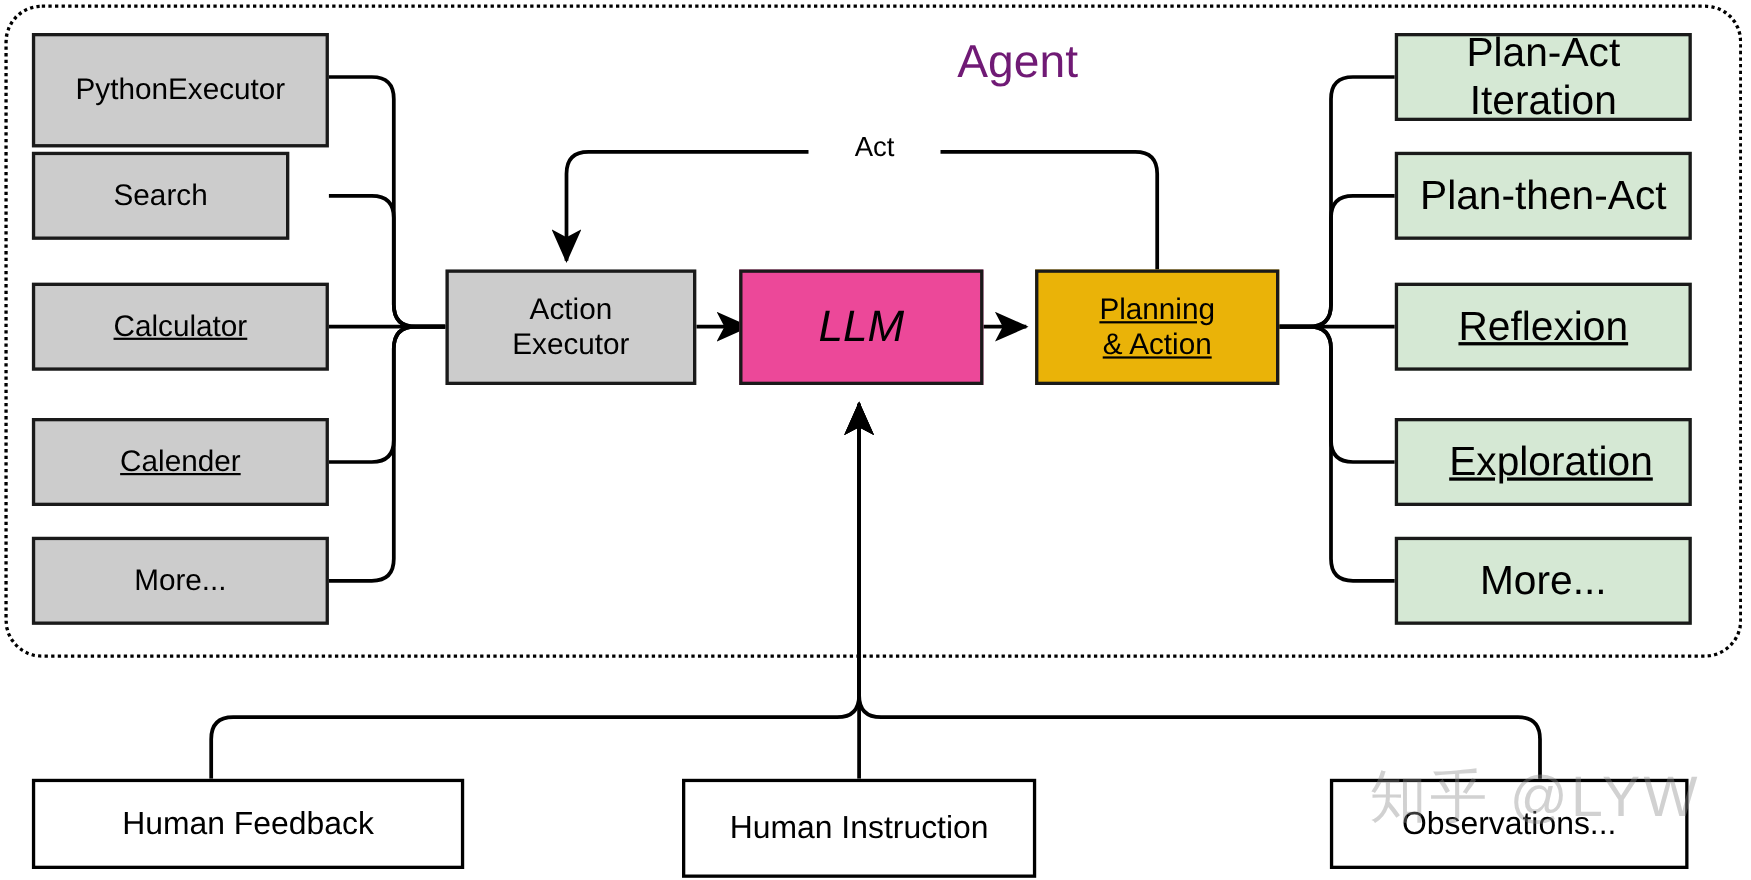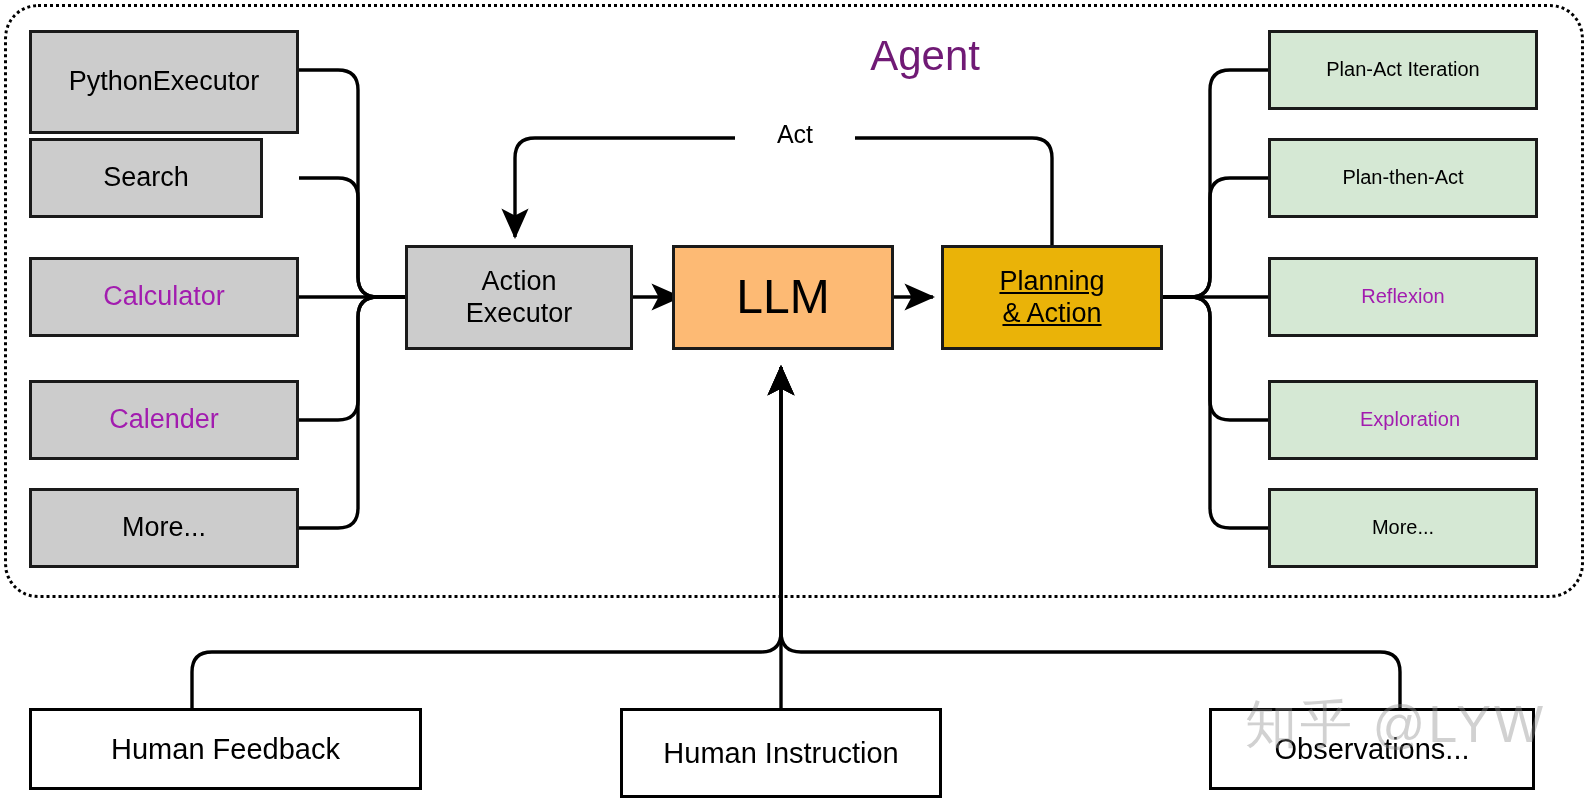--- a/index.html
+++ b/index.html
@@ -46,45 +46,47 @@
     color: #000000;
   }
   .tool-box {
     background: #cccccc;
     border: 3px solid #1a1a1a;
     font-size: 27px;
   }
   .plan-box {
     background: #d5e8d4;
     border: 3px solid #1a1a1a;
-    font-size: 20px;
+    font-size: 37px;
   }
   .core-gray {
     background: #cccccc;
     border: 3px solid #1a1a1a;
     font-size: 27px;
   }
   .core-pink {
-    background: #fdba74;
-    border: 3px solid #1a1a1a;
-    font-size: 48px;
+    background: #ec4899;
+    border: 3px solid #1a1a1a;
+    font-size: 40px;
+    font-style: italic;
   }
   .core-green {
     background: #eab308;
     border: 3px solid #1a1a1a;
     font-size: 27px;
     text-decoration: underline;
   }
   .io-box {
     background: #ffffff;
     border: 3px solid #000000;
     font-size: 29px;
   }
   .dim {
-    color: #a21caf;
+    color: #000000;
+    text-decoration: underline;
   }
   .agent-title {
     position: absolute;
     left: 620px;
     top: 32px;
     width: 360px;
     text-align: right;
     font-size: 42px;
     color: #701a75;
   }

